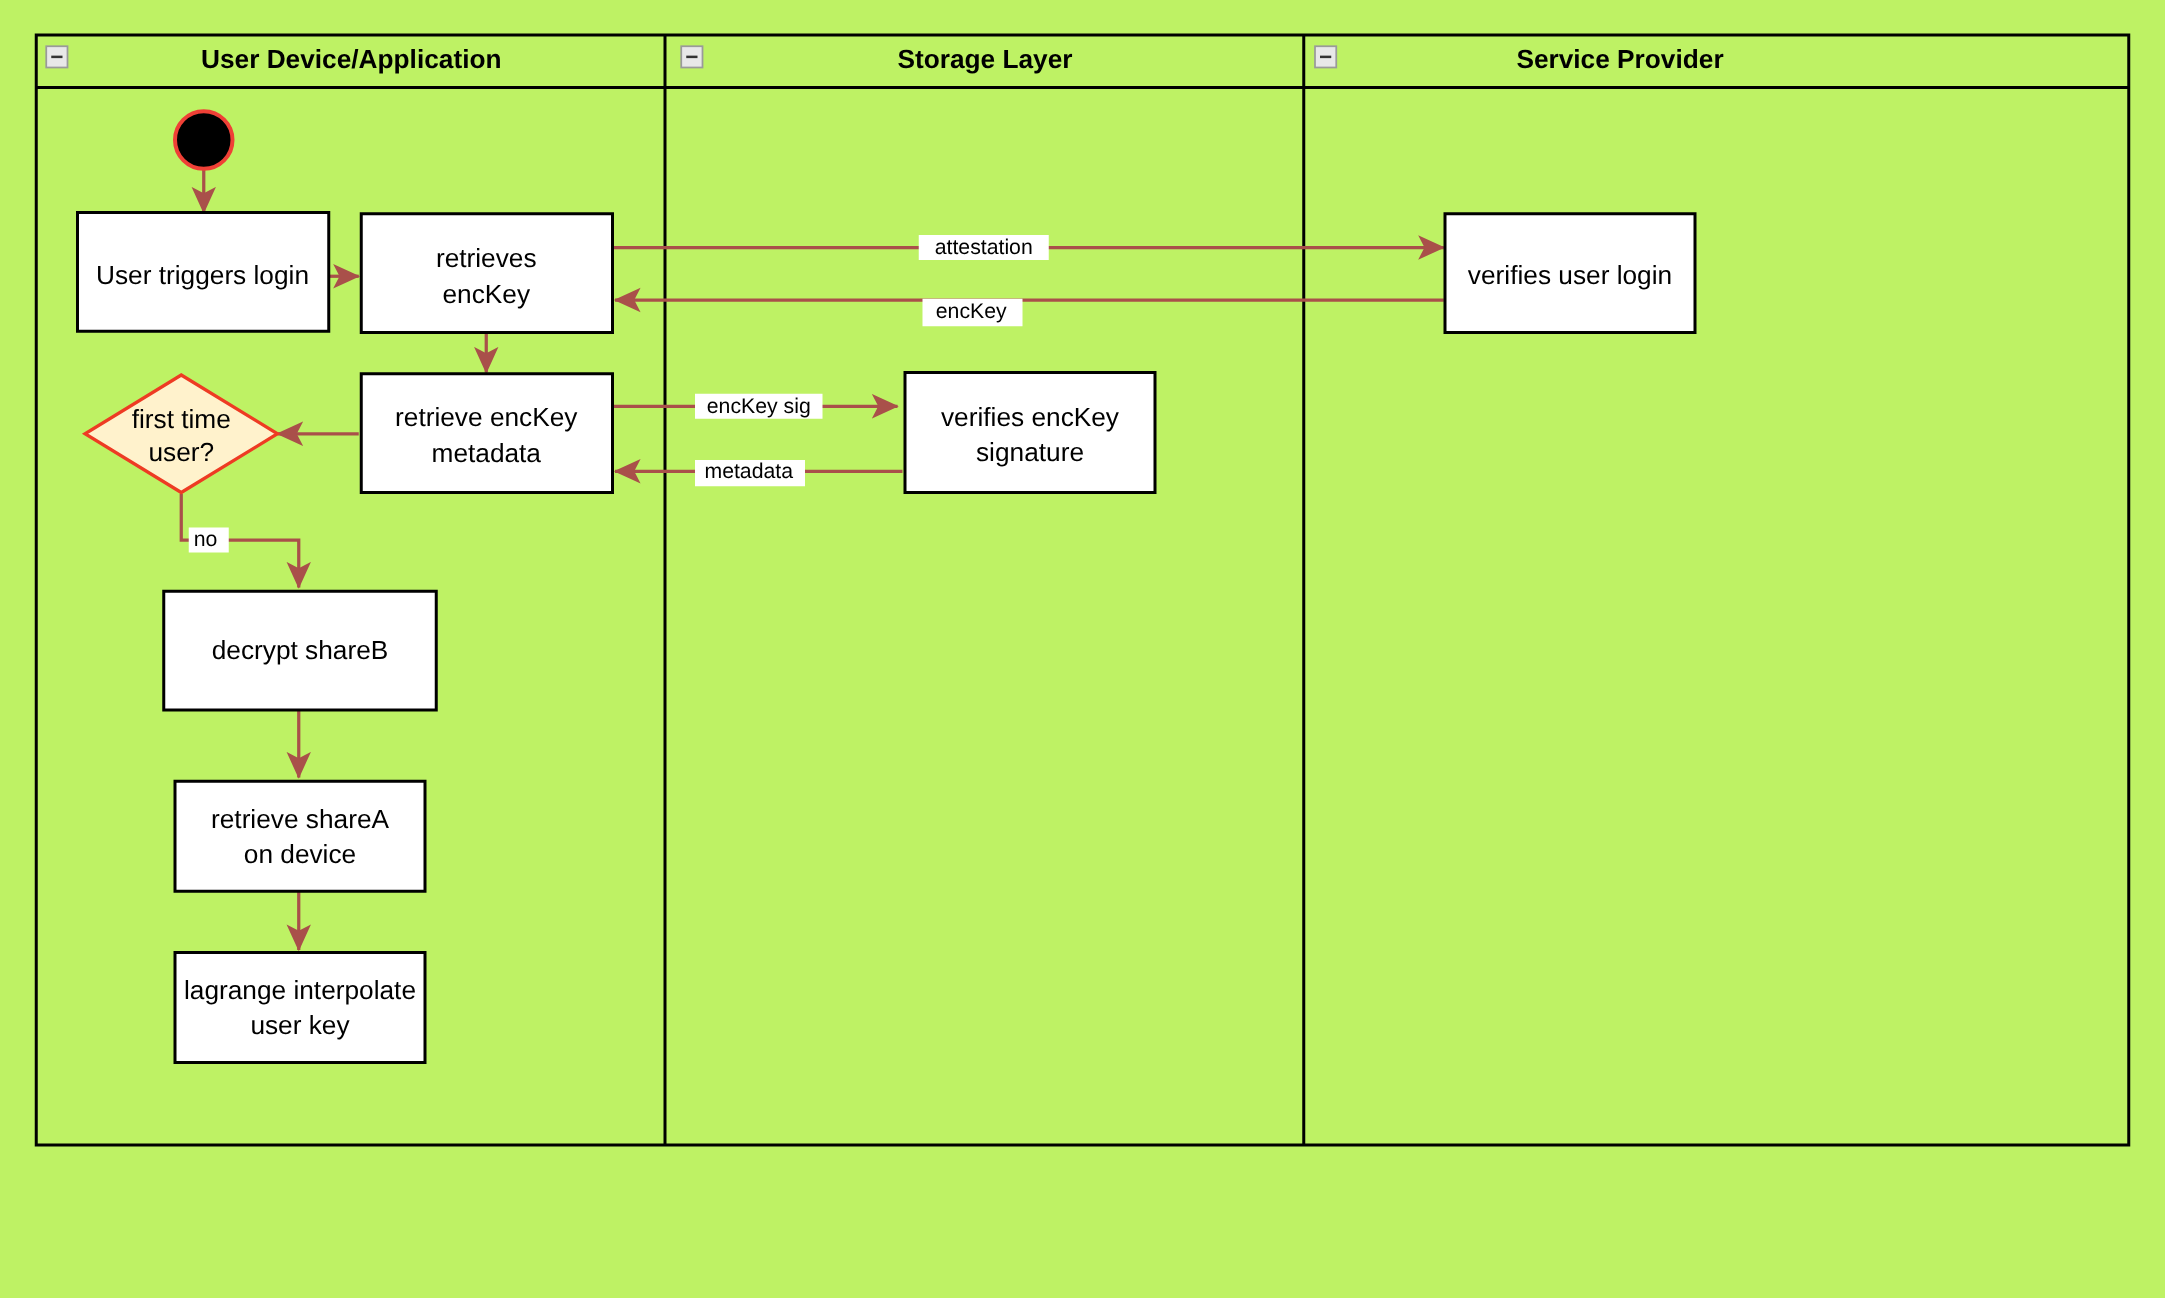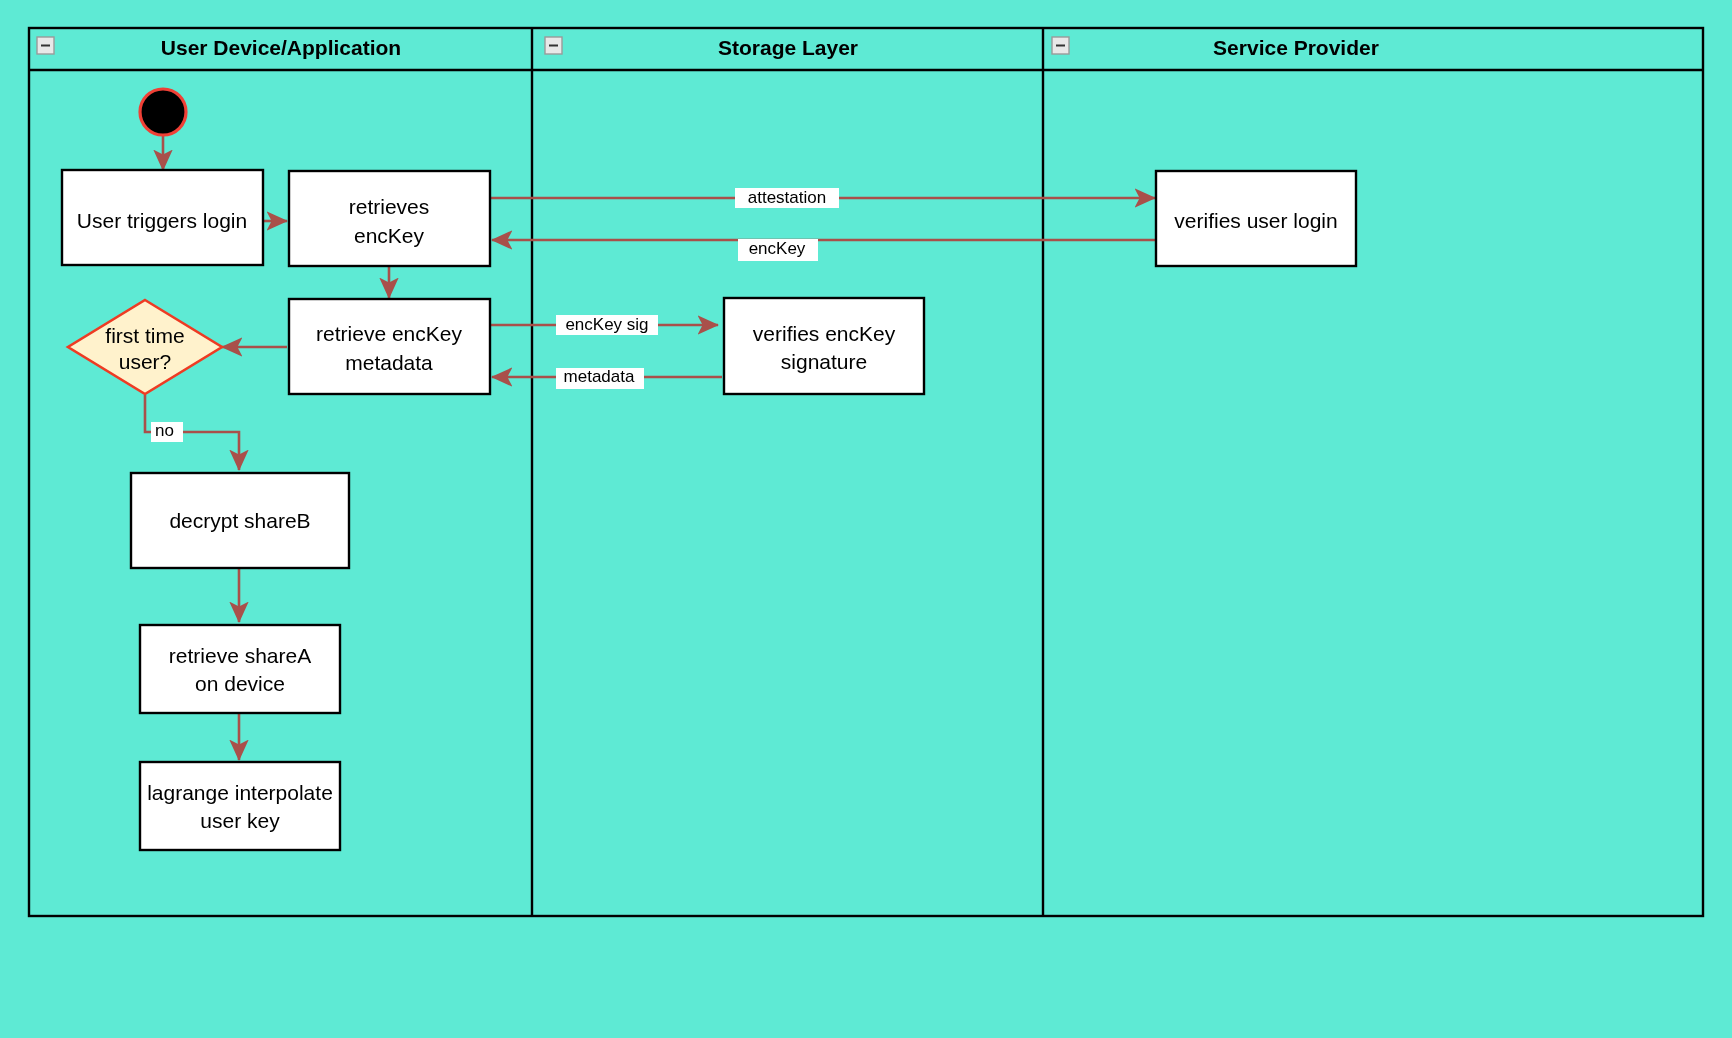--- a/index.html
+++ b/index.html
@@ -5,21 +5,21 @@
   html, body {
     margin: 0;
     padding: 0;
     background: #ffffff;
     font-family: "Liberation Sans", sans-serif;
   }
   #canvas {
     position: relative;
     width: 1732px;
     height: 1038px;
-    background: #5eead4;
+    background: #bef264;
     overflow: hidden;
   }
   svg#diagram {
     position: absolute;
     left: 0;
     top: 0;
     width: 1732px;
     height: 1038px;
   }
   .swim-header-label {

